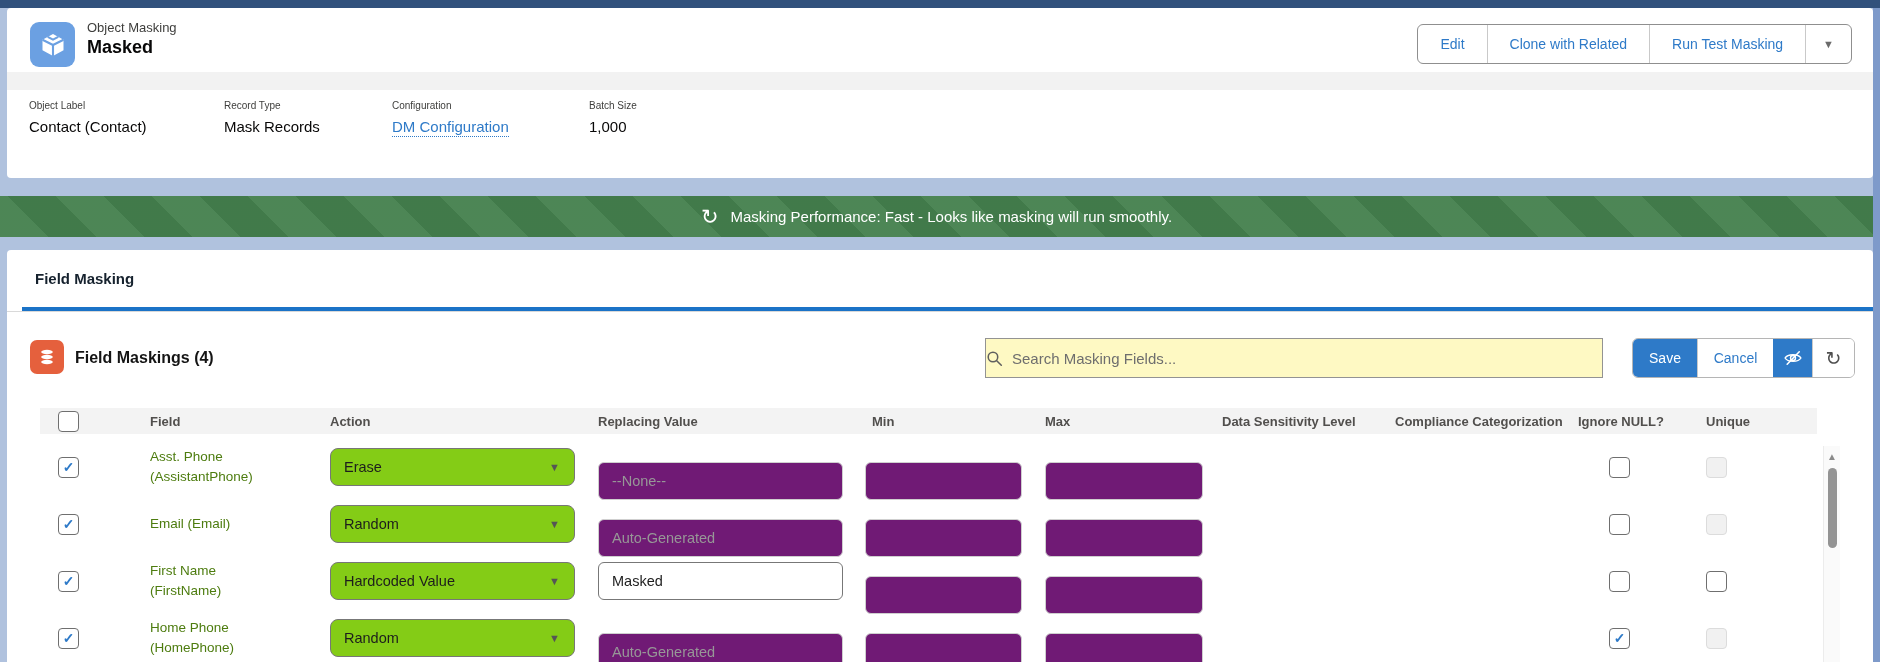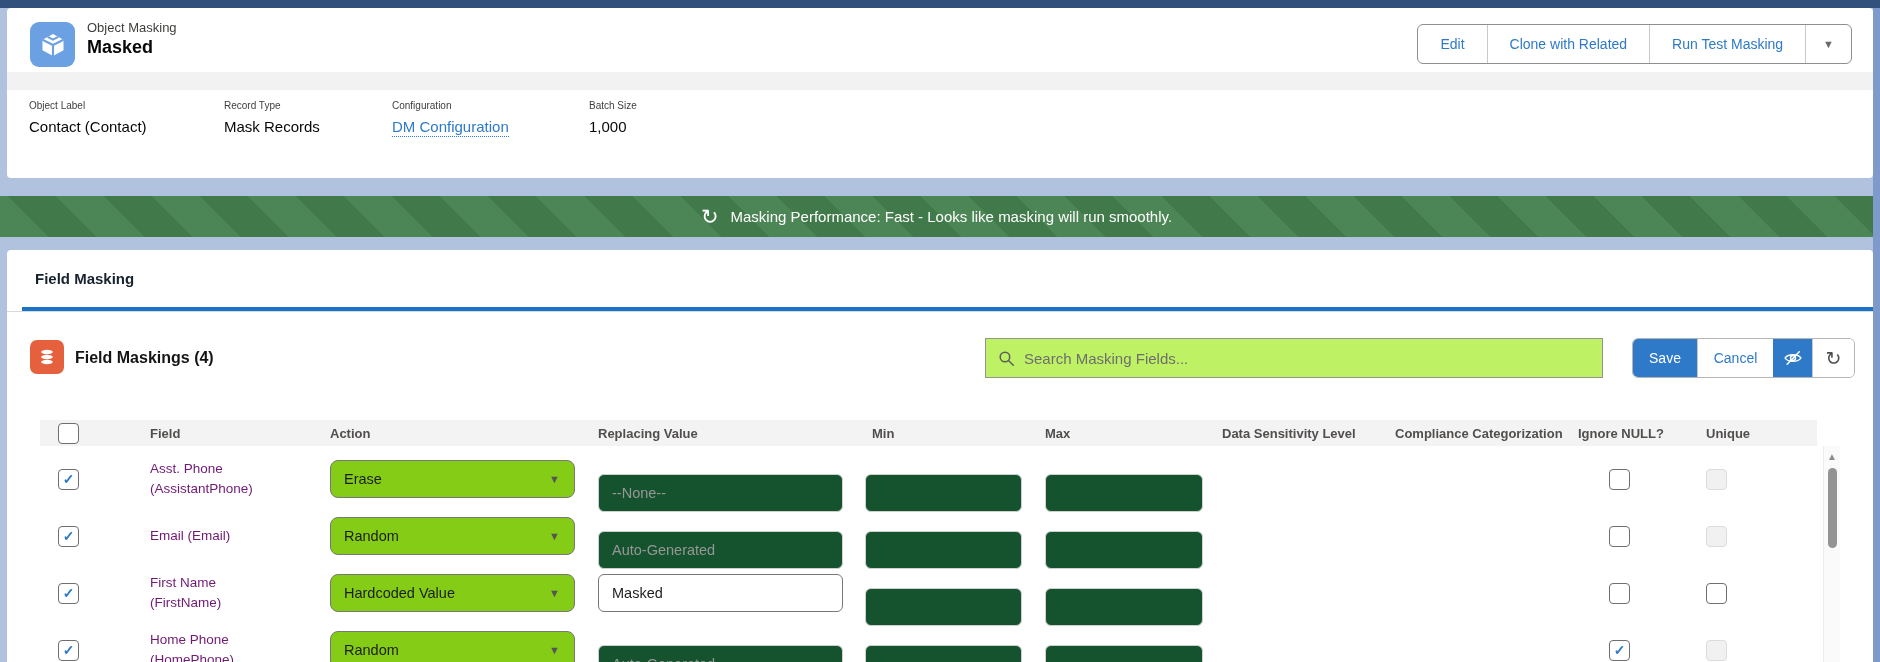--- a/index.html
+++ b/index.html
@@ -42,47 +42,47 @@
   
   #card-main { top:250px; height:412px; border-radius:4px 4px 0 0; overflow:hidden; }
   .tabs { position:relative; height:62px; border-bottom:1px solid #d9d9d9; padding-left:15px; display:flex; column-gap:46px;flex-direction:column; }
   .tab { height:74px; display:flex; align-items:center; padding:0 13px; font-size:15px; color:#4b4b4b; border-bottom:4px solid transparent; cursor:default; }
   .tab.active { color:#16222e; font-weight:bold; border-bottom-color:#1b73c7; }
 
   .section-row { position:relative; height:96px; }
   .db-icon { position:absolute; left:23px; top:28px; width:34px; height:34px; border-radius:7px; background:#e5603d; display:flex; align-items:center; justify-content:center; }
   .section-title { position:absolute; left:68px; top:37px; font-size:16px; font-weight:bold; color:#141414; }
 
-  .search-box { position:absolute; left:978px; top:26px; width:618px; height:40px; border:1px solid #939393; border-radius:0; background:#bef264; display:flex; align-items:center; padding-left:12px; }
+  .search-box { position:absolute; left:978px; top:26px; width:618px; height:40px; border:1px solid #939393; border-radius:0; background:#fef9c3; display:flex; align-items:center; padding-left:0; }
   .search-ph { font-size:15px; color:#6e6e6e; margin-left:9px; }
 
   .action-group { position:absolute; right:18px; top:26px; height:40px; display:flex; border:1px solid #b5b5b5; border-radius:6px; overflow:hidden; }
   .agbtn { display:flex; align-items:center; justify-content:center; font-size:14px; cursor:default; }
   .save-btn { width:64px; background:#2e7ac8; color:#fff; }
   .cancel-btn { width:76px; background:#fff; color:#2e7ac8; border-left:1px solid #c9c9c9; }
   .eye-btn { width:39px; background:#2e7ac8; }
   .refresh-btn { width:42px; background:#fff; color:#4f4f4f; font-size:19px; border-left:1px solid #c9c9c9; }
 
   
   .tbl { margin-left:33px; width:1777px; }
   .tgrid { display:grid; grid-template-columns:110px 180px 268px 267px 180px 177px 173px 180px 125px 117px; align-items:center; }
-  .thead { height:26px; background:#f3f3f3; font-size:13px; font-weight:bold; color:#514f4d;margin-top:12px; }
+  .thead { height:26px; background:#f3f3f3; font-size:13px; font-weight:bold; color:#514f4d; }
   .thead .th { white-space:nowrap; overflow:hidden; }
   .trow { height:57px; }
   .cb-cell { padding-left:18px; }
   .checkbox { width:21px; height:21px; border:1.5px solid #6f6f6f; border-radius:4px; background:#fff; display:flex; align-items:center; justify-content:center; }
   .checkbox.checked::after { content:"✓"; color:#2e7ac8; font-size:14px; font-weight:bold; }
   .checkbox.disabled { background:#f1f1f1; border-color:#dcdcdc; }
-  .field-cell { font-size:13.5px; color:#701a75; line-height:20px; }
+  .field-cell { font-size:13.5px; color:#4d7c0f; line-height:20px; }
   .select-box { width:245px; height:38px; border:1px solid #777; border-radius:8px; background:#84cc16; display:flex; align-items:center; justify-content:space-between; padding:0 14px 0 13px; font-size:14.5px; color:#1d1d1d; }
   .select-caret { color:#555; font-size:11px; }
   .input-box { width:245px; height:38px; border:1px solid #777; border-radius:6px; background:#fff; display:flex; align-items:center; padding-left:13px; font-size:14.5px; color:#1d1d1d; }
   .input-box.sm { width:157px; }
   .input-box.sm2 { width:158px; }
-  .input-box.disabled { background:#14532d; border-color:#cfcfcf; color:#979797;margin-top:28px; }
+  .input-box.disabled { background:#701a75; border-color:#cfcfcf; color:#979797;margin-top:28px; }
   .pad-min { padding-left:7px; } .pad-ign { padding-left:3px; } .pad-unq { padding-left:6px; }
   .ign-cell { padding-left:34px; } .unq-cell { padding-left:6px; }
 
   
   .vscroll { position:absolute; right:33px; top:196px; bottom:0; width:17px; background:#fafafa; border-left:1px solid #ececec; }
   .vs-up { width:100%; text-align:center; color:#8a8a8a; font-size:10px; padding-top:5px; }
   .vs-thumb { width:9px; height:80px; background:#939393; border-radius:5px; margin:6px auto 0; }
 
   svg { display:block; }
 </style>

